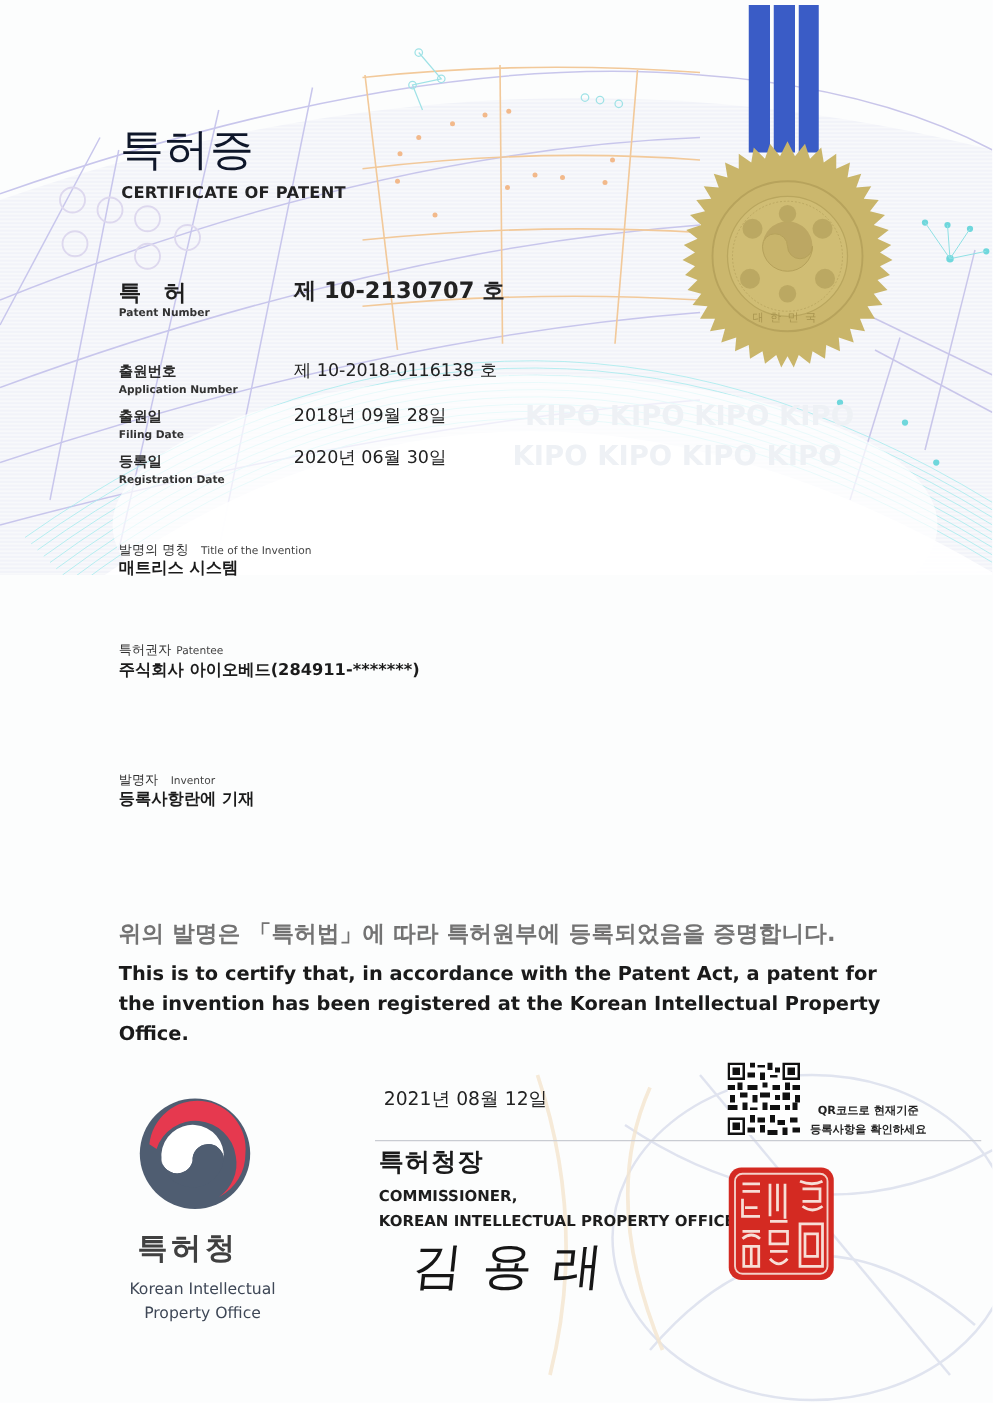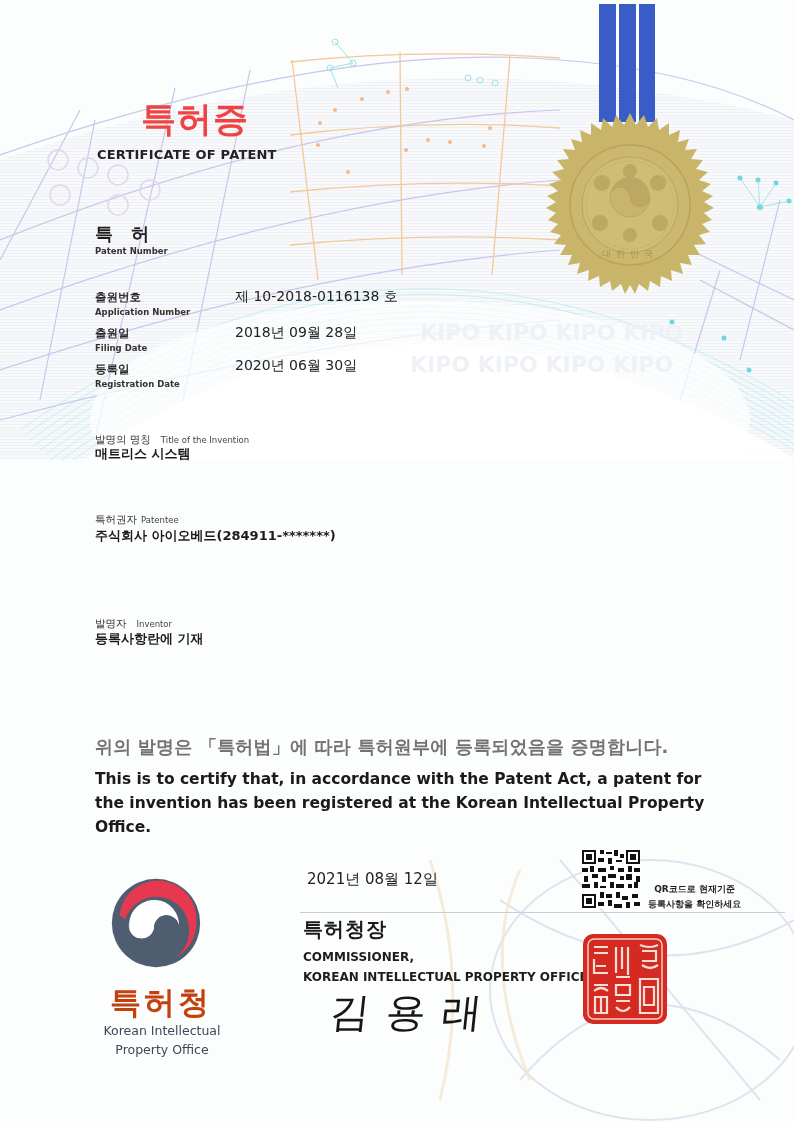--- a/index.html
+++ b/index.html
@@ -1,37 +1,37 @@
 <!DOCTYPE html>
 <html><head>
 <meta charset="utf-8">
 <style>
   html, body { margin:0; padding:0; }
   body { width:794px; height:1122px; position:relative; overflow:hidden; background:#ffffff; font-family:"DejaVu Sans", "Liberation Sans", sans-serif; color:#1a1a1a; }
   .page { position:absolute; left:0; top:0; width:794px; height:1122px; overflow:hidden; background:#fbfcfd; }
   .bg-svg { position:absolute; left:0; top:0; width:794px; height:1122px; }
   .abs { position:absolute; white-space:nowrap; }
 
-  .title-ko { left:96px; top:96px; font-size:35px; font-weight:bold; letter-spacing:1px; color:#ef4444;margin-left:45px; }
+  .title-ko { left:96px; top:96px; font-size:35px; font-weight:normal; letter-spacing:1px; color:#0f172a; }
   .title-en { left:97px; top:147px; font-size:13px; font-weight:bold; color:#222; letter-spacing:0.2px; }
 
   .lbl-big { font-size:18px; font-weight:bold; color:#1e1e1e; letter-spacing:6px; }
   .lbl-ko { font-size:11.5px; font-weight:bold; color:#2a2a2a; }
   .lbl-en { font-size:8.5px; font-weight:bold; color:#333; }
   .val-big { font-size:18px; font-weight:bold; color:#222; }
   .val { font-size:14px; font-weight:normal; color:#222; }
 
   .sec-lbl { font-size:10.5px; color:#333; }
   .sec-lbl-en { font-size:8.5px; color:#444; margin-left:10px; }
   .sec-val { font-size:13px; font-weight:bold; color:#1b1b1b; }
 
   .cert-ko { left:95px; top:735px; font-size:18px; font-weight:bold; color:#737373; letter-spacing:0.2px; }
   .cert-en { left:95px; top:767px; font-size:15.5px; font-weight:bold; color:#1a1a1a; line-height:24px; white-space:normal; width:640px; }
 
-  .kipo-ko { left:110px; top:982px; font-size:31px; font-weight:bold; color:#c2410c; letter-spacing:3px; }
+  .kipo-ko { left:110px; top:982px; font-size:24px; font-weight:bold; color:#404040; letter-spacing:3px; }
   .kipo-en { left:88px; top:1021px; width:148px; text-align:center; font-size:12.5px; color:#3e4756; line-height:19px; white-space:normal; }
 
   .issue-date { left:307px; top:870px; font-size:15px; color:#222; }
   .divider { left:300px; top:912px; width:485px; height:1px; background:#c9ccd2; }
   .commissioner-ko { left:303px; top:916px; font-size:20px; font-weight:bold; color:#1a1a1a; letter-spacing:1px; }
   .commissioner-en { left:303px; top:947px; font-size:12px; font-weight:bold; color:#1d1d1d; line-height:20px; }
   .signature { left:330px; top:985px; font-size:40px; color:#161616; font-family:"DejaVu Serif", serif; letter-spacing:16px; transform:skewX(-6deg); }
 
   .qr-caption { left:648px; top:882px; font-size:9px; font-weight:bold; color:#222; text-align:center; line-height:15px; }
 </style>
@@ -191,20 +191,21 @@
         <circle cx="-30" cy="18" r="8"></circle>
         <circle cx="30" cy="18" r="8"></circle>
         <circle cx="0" cy="30" r="7"></circle>
         <circle cx="0" cy="-34" r="7"></circle>
     </g>
     <text x="0" y="52" text-anchor="middle" font-size="9" fill="#a8944f" font-family="DejaVu Sans, sans-serif" letter-spacing="5">대한민국</text>
   </svg>
 
   <div class="abs lbl-big" style="left:95px; top:222px;">특 허</div>
   <div class="abs lbl-en" style="left:95px; top:246px;">Patent Number</div>
+  <div class="abs val-big" style="left:235px; top:220px;">제 10-2130707 호</div>
 
   <div class="abs lbl-ko" style="left:95px; top:290px;">출원번호</div>
   <div class="abs lbl-en" style="left:95px; top:307px;">Application Number</div>
   <div class="abs val" style="left:235px; top:288px;">제 10-2018-0116138 호</div>
 
   <div class="abs lbl-ko" style="left:95px; top:326px;">출원일</div>
   <div class="abs lbl-en" style="left:95px; top:343px;">Filing Date</div>
   <div class="abs val" style="left:235px; top:324px;">2018년 09월 28일</div>
 
   <div class="abs lbl-ko" style="left:95px; top:362px;">등록일</div>

